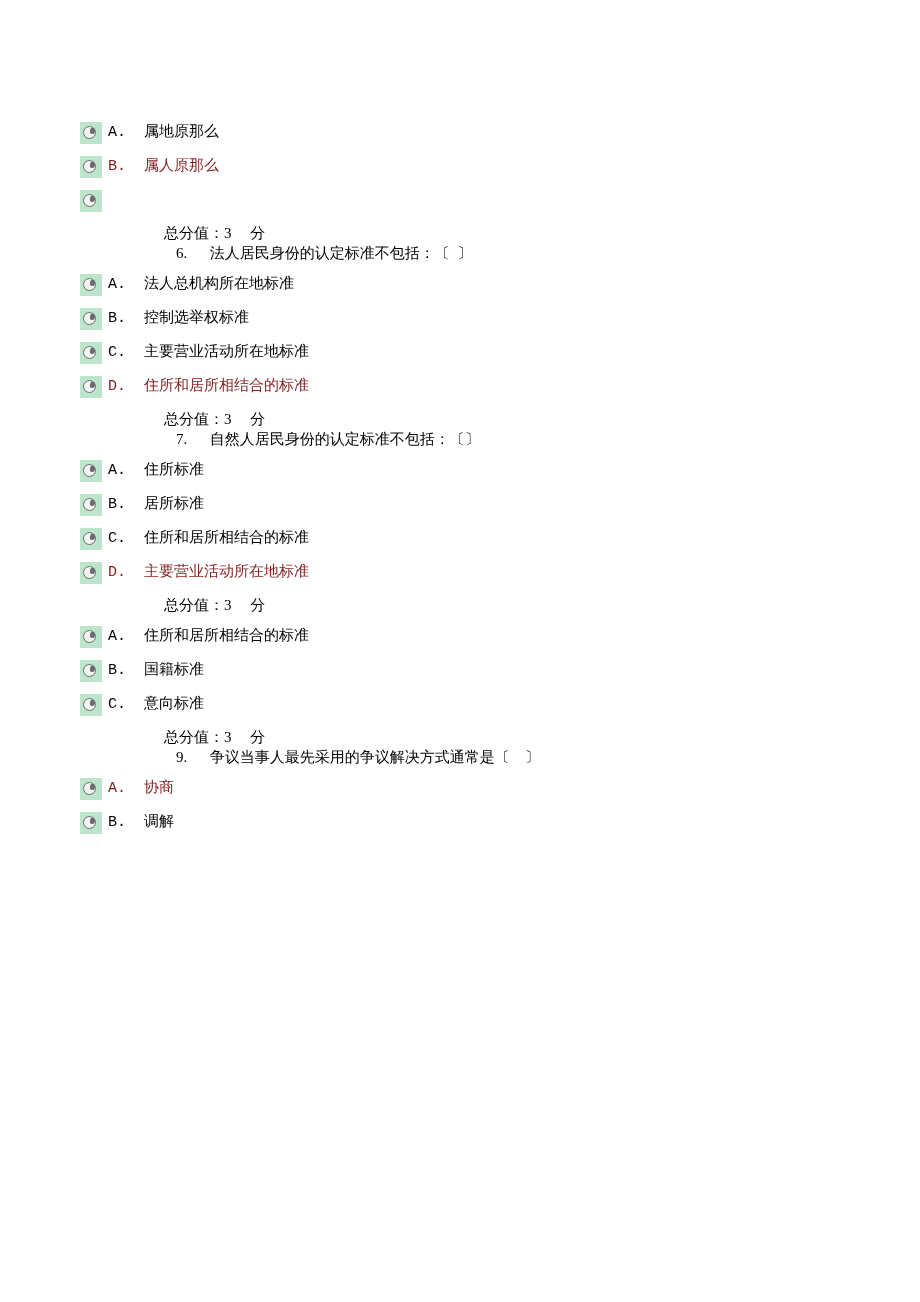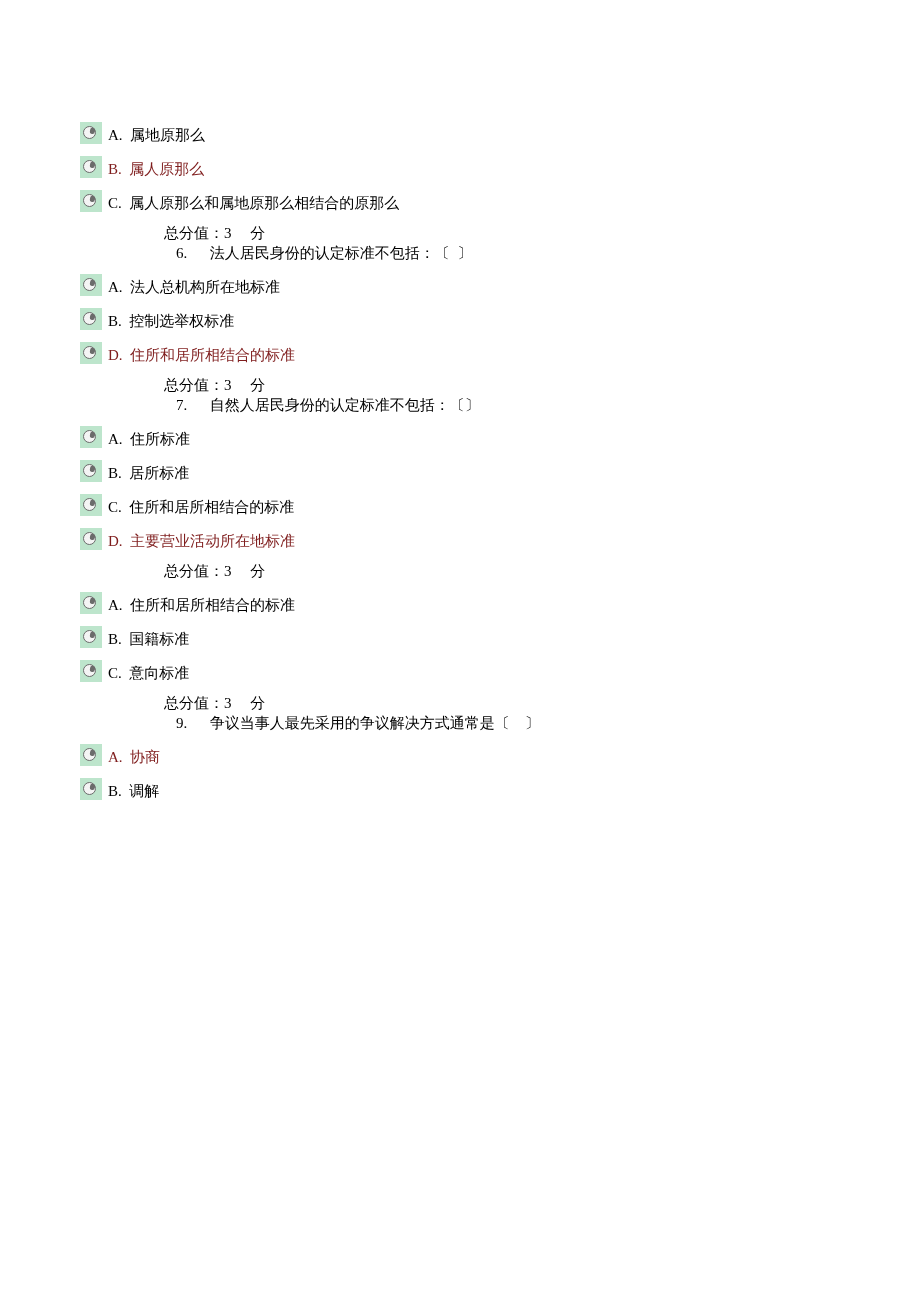--- a/index.html
+++ b/index.html
@@ -6,22 +6,23 @@
     body {
       font-family: "SimSun", "宋体", serif;
       font-size: 15px;
       background: #fff;
       width: 920px;
       padding: 110px 80px 60px 80px;
       line-height: 1.2;
     }
     .option {
       display: flex;
-      align-items: flex-end;
+      align-items: center;
       margin: 12px 0;
+      font-family: Liberation Mono, monospace;
     }
     .radio {
       display: inline-block;
       width: 22px;
       height: 22px;
       background: #bde5cc;
       position: relative;
       margin-right: 6px;
       flex-shrink: 0;
     }
@@ -69,31 +70,34 @@
     <div class="option">
       <span class="radio"></span>
       <span class="option-label">A.  属地原那么</span>
     </div>
     <div class="option">
       <span class="radio"></span>
       <span class="option-label correct">B.  属人原那么</span>
     </div>
     <div class="option">
       <span class="radio"></span>
-      <span class="option-label">C.  属人原那么和属地原那么相结合的原那么</span>
     </div>
     <div class="q-score">总分值：3     分</div>
     <div class="q-text">6.      法人居民身份的认定标准不包括：〔  〕</div>
     <div class="option">
       <span class="radio"></span>
       <span class="option-label">A.  法人总机构所在地标准</span>
     </div>
     <div class="option">
       <span class="radio"></span>
       <span class="option-label">B.  控制选举权标准</span>
+    </div>
+    <div class="option">
+      <span class="radio"></span>
+      <span class="option-label">C.  主要营业活动所在地标准</span>
     </div>
     <div class="option">
       <span class="radio"></span>
       <span class="option-label correct">D.  住所和居所相结合的标准</span>
     </div>
     <div class="q-score">总分值：3     分</div>
     <div class="q-text">7.      自然人居民身份的认定标准不包括：〔〕</div>
     <div class="option">
       <span class="radio"></span>
       <span class="option-label">A.  住所标准</span>

